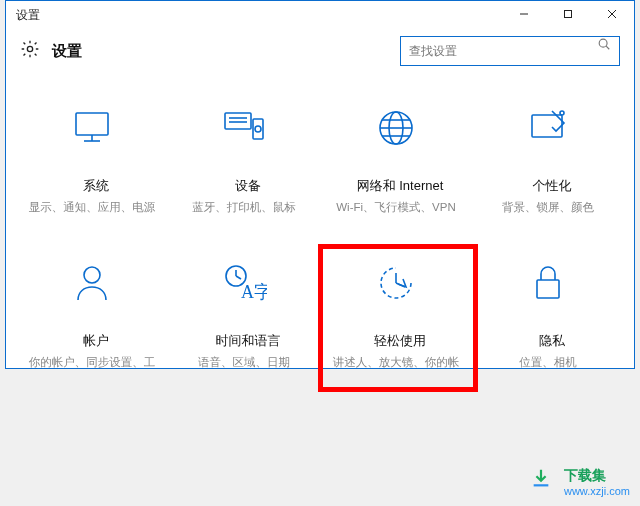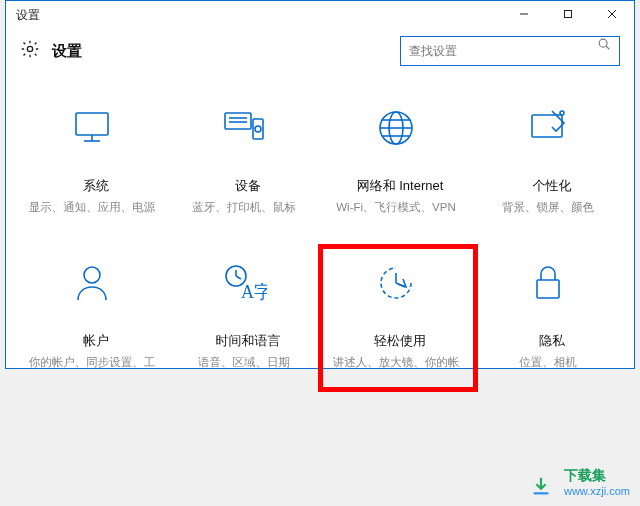--- a/index.html
+++ b/index.html
@@ -87,21 +87,21 @@
   .highlight {
     position: absolute;
     border: 5px solid #ff0000;
     left: 318px; top: 244px;
     width: 160px; height: 148px;
     pointer-events: none;
   }
   .watermark {
     position: absolute;
     right: 10px; bottom: 6px;
-    display: flex; align-items: flex-end; gap: 12px;
+    display: flex; align-items: flex-start; gap: 12px;
     font-size: 12px;
   }
   .watermark .wm-ico svg { width: 22px; height: 22px; }
   .wm-text1 { color:#18a05a; font-weight:600; font-size:14px; }
   .wm-text2 { color:#2a8ff0; font-size:11px; align-self:flex-end; margin-bottom:3px; }
 </style>
 </head>
 <body>
 
 <div class="window">

